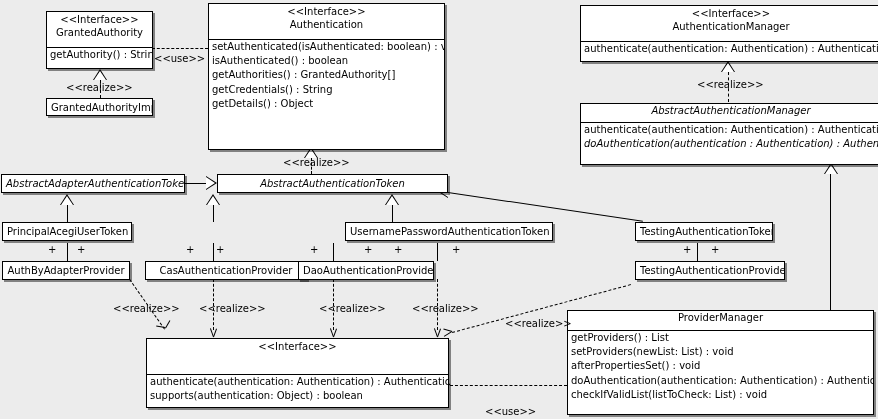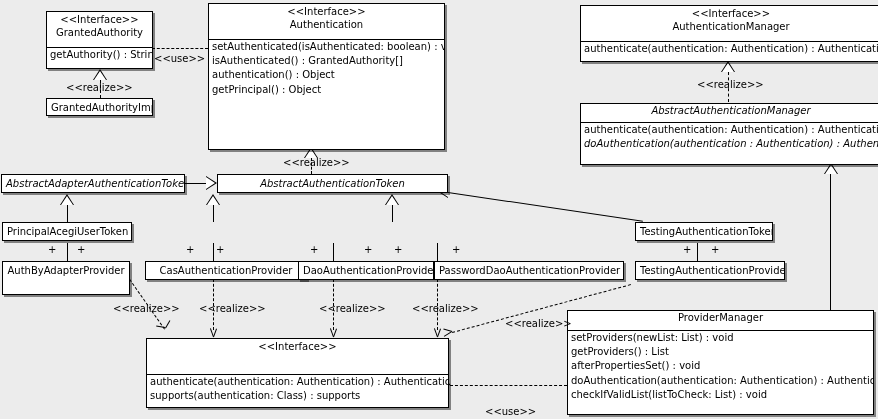--- a/index.html
+++ b/index.html
@@ -324,23 +324,24 @@
     </div>
   </div>
 
   <div class="umlbox" style="left:208px; top:3px; width:237px; height:147px;">
     <div class="compartment hdr" style="height:35px;">
       <span class="stereo">&lt;&lt;Interface&gt;&gt;</span>
       <span class="cname">Authentication</span>
     </div>
     <div class="compartment ops">
       <span class="op">setAuthenticated(isAuthenticated: boolean) : void</span>
-      <span class="op">isAuthenticated() : GrantedAuthority[]</span>
-      <span class="op">authentication() : Object</span>
-      <span class="op">getPrincipal() : Object</span>
+      <span class="op">isAuthenticated() : boolean</span>
+      <span class="op">getAuthorities() : GrantedAuthority[]</span>
+      <span class="op">getCredentials() : String</span>
+      <span class="op">getDetails() : Object</span>
     </div>
   </div>
 
   <div class="umlbox" style="left:580px; top:5px; width:302px; height:57px;">
     <div class="compartment hdr" style="height:35px;">
       <span class="stereo">&lt;&lt;Interface&gt;&gt;</span>
       <span class="cname">AuthenticationManager</span>
     </div>
     <div class="compartment ops">
       <span class="op">authenticate(authentication: Authentication) : Authentication</span>
@@ -369,73 +370,73 @@
     </div>
   </div>
 
   <div class="umlbox simple" style="left:2px; top:222px; width:130px; height:19px;">
     <div class="compartment hdr" style="padding:0;">
       <span class="cname">PrincipalAcegiUserToken</span>
     </div>
   </div>
 
 
+  <div class="umlbox simple" style="left:345px; top:222px; width:208px; height:19px;">
+    <div class="compartment hdr" style="padding:0;">
+      <span class="cname">UsernamePasswordAuthenticationToken</span>
+    </div>
+  </div>
 
   <div class="umlbox simple" style="left:635px; top:222px; width:138px; height:19px;">
     <div class="compartment hdr" style="padding:0;">
       <span class="cname">TestingAuthenticationToken</span>
     </div>
   </div>
 
-  <div class="umlbox simple" style="left:2px; top:261px; width:128px; height:34px;">
+  <div class="umlbox simple" style="left:2px; top:261px; width:128px; height:19px;">
     <div class="compartment hdr" style="padding:0;">
       <span class="cname">AuthByAdapterProvider</span>
     </div>
   </div>
 
   <div class="umlbox simple" style="left:145px; top:261px; width:162px; height:19px;">
     <div class="compartment hdr" style="padding:0;">
       <span class="cname">CasAuthenticationProvider</span>
     </div>
   </div>
 
   <div class="umlbox simple" style="left:298px; top:261px; width:136px; height:19px;">
     <div class="compartment hdr" style="padding:0;">
       <span class="cname">DaoAuthenticationProvider</span>
     </div>
   </div>
 
-  <div class="umlbox simple" style="left:434px; top:261px; width:190px; height:19px;">
-    <div class="compartment hdr" style="padding:0;">
-      <span class="cname">PasswordDaoAuthenticationProvider</span>
-    </div>
-  </div>
 
   <div class="umlbox simple" style="left:635px; top:261px; width:150px; height:19px;">
     <div class="compartment hdr" style="padding:0;">
       <span class="cname">TestingAuthenticationProvider</span>
     </div>
   </div>
 
   <div class="umlbox" style="left:146px; top:338px; width:303px; height:70px;">
     <div class="compartment hdr" style="height:35px;">
       <span class="stereo">&lt;&lt;Interface&gt;&gt;</span>
     </div>
     <div class="compartment ops">
       <span class="op">authenticate(authentication: Authentication) : Authentication</span>
-      <span class="op">supports(authentication: Class) : supports</span>
+      <span class="op">supports(authentication: Object) : boolean</span>
     </div>
   </div>
 
   <div class="umlbox" style="left:567px; top:310px; width:307px; height:105px;">
     <div class="compartment hdr" style="height:19px; padding:0;">
       <span class="cname">ProviderManager</span>
     </div>
     <div class="compartment ops">
+      <span class="op">getProviders() : List</span>
       <span class="op">setProviders(newList: List) : void</span>
-      <span class="op">getProviders() : List</span>
       <span class="op">afterPropertiesSet() : void</span>
       <span class="op">doAuthentication(authentication: Authentication) : Authentication</span>
       <span class="op">checkIfValidList(listToCheck: List) : void</span>
     </div>
   </div>
 
 </div>
 
 </body></html>

